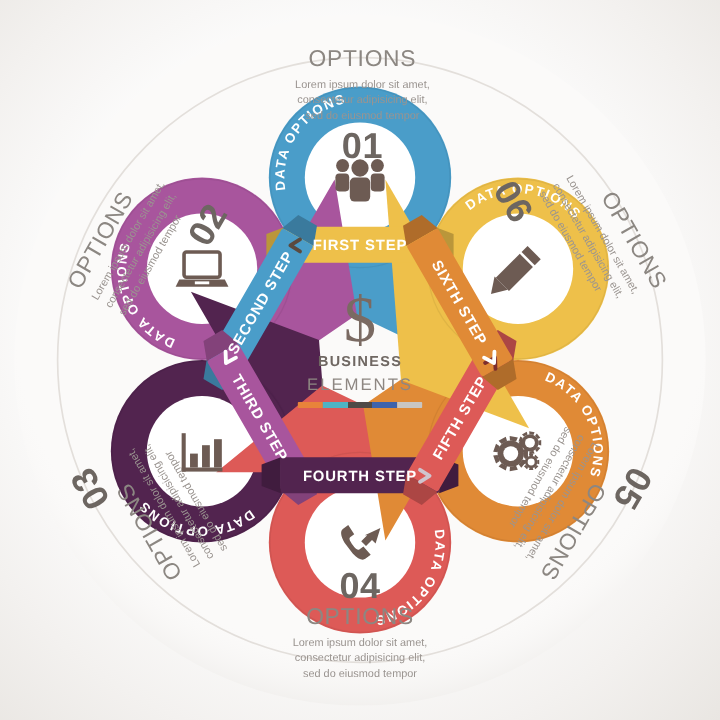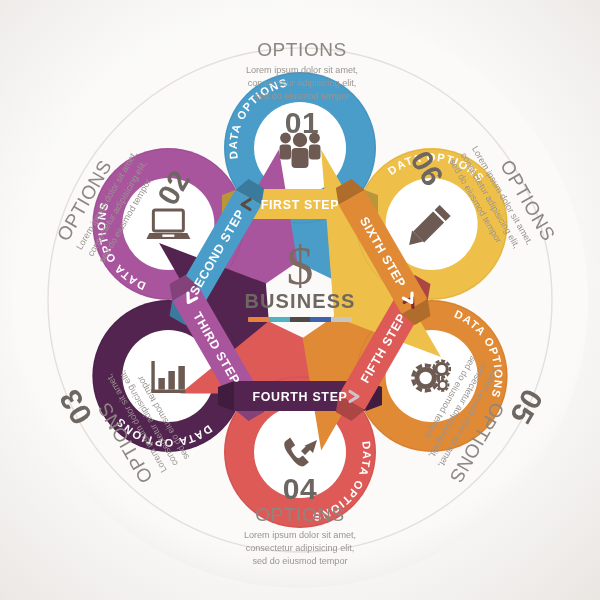--- a/index.html
+++ b/index.html
@@ -25,21 +25,21 @@
     font-size:9.1px;color:#9b9views;line-height:1.42;color:#9a9490;
     width:118px;
   }
   .ctr{text-align:center}
 
   
   #centerbox{
     position:absolute;left:222px;top:240px;width:156px;text-align:center;
   }
   #dollar{font-size:54px;line-height:52px;color:#7a6a62;font-weight:400;font-family:"Liberation Serif",serif;}
-  .cline1,.cline2{font-size:20px;font-weight:700;color:#6f6762;letter-spacing:1.1px;line-height:19px;}
+  .cline1,.cline2{font-size:12px;font-weight:700;color:#6f6762;letter-spacing:1.1px;line-height:19px;}
   .cline3{font-size:14px;font-weight:400;color:#8e8782;letter-spacing:1.6px;line-height:18px;}
   #swatches{margin:6px auto 0;width:104px;height:5px;display:flex;border-radius:1px;overflow:hidden;}
   #swatches i{flex:1;display:block;height:5px;}
 
   .ribbon-label{
     font-size:12.4px;font-weight:700;letter-spacing:.7px;
     fill:#ffffff;
   }
   .petal-label{font-size:11.2px;font-weight:700;letter-spacing:1.3px;fill:#ffffff;}
 </style>
@@ -341,20 +341,21 @@
             <text x="300" y="208.5" text-anchor="middle" class="ribbon-label" fill="#ffffff">SIXTH STEP</text>
             <path d="M 350 199.5 L 358 204.5 L 350 209.5" fill="none" stroke="#ffffff" stroke-width="3.2" stroke-linecap="round" stroke-linejoin="round"></path>
           </g>
         </g>
       </g>
   </svg>
 
   <div id="centerbox">
     <div id="dollar">$</div>
     <div class="cline1">BUSINESS</div>
+    <div class="cline3">ELEMENTS</div>
     <div id="swatches">
         <i style="background: rgb(232, 131, 58);"></i>
         <i style="background: rgb(79, 179, 196);"></i>
         <i style="background: rgb(79, 74, 71);"></i>
         <i style="background: rgb(62, 99, 171);"></i>
         <i style="background: rgb(201, 198, 194);"></i>
       </div>
   </div>
 
   <div class="txtblock ctr" id="tb1" style="left:232px;top:40px;width:140px;">

